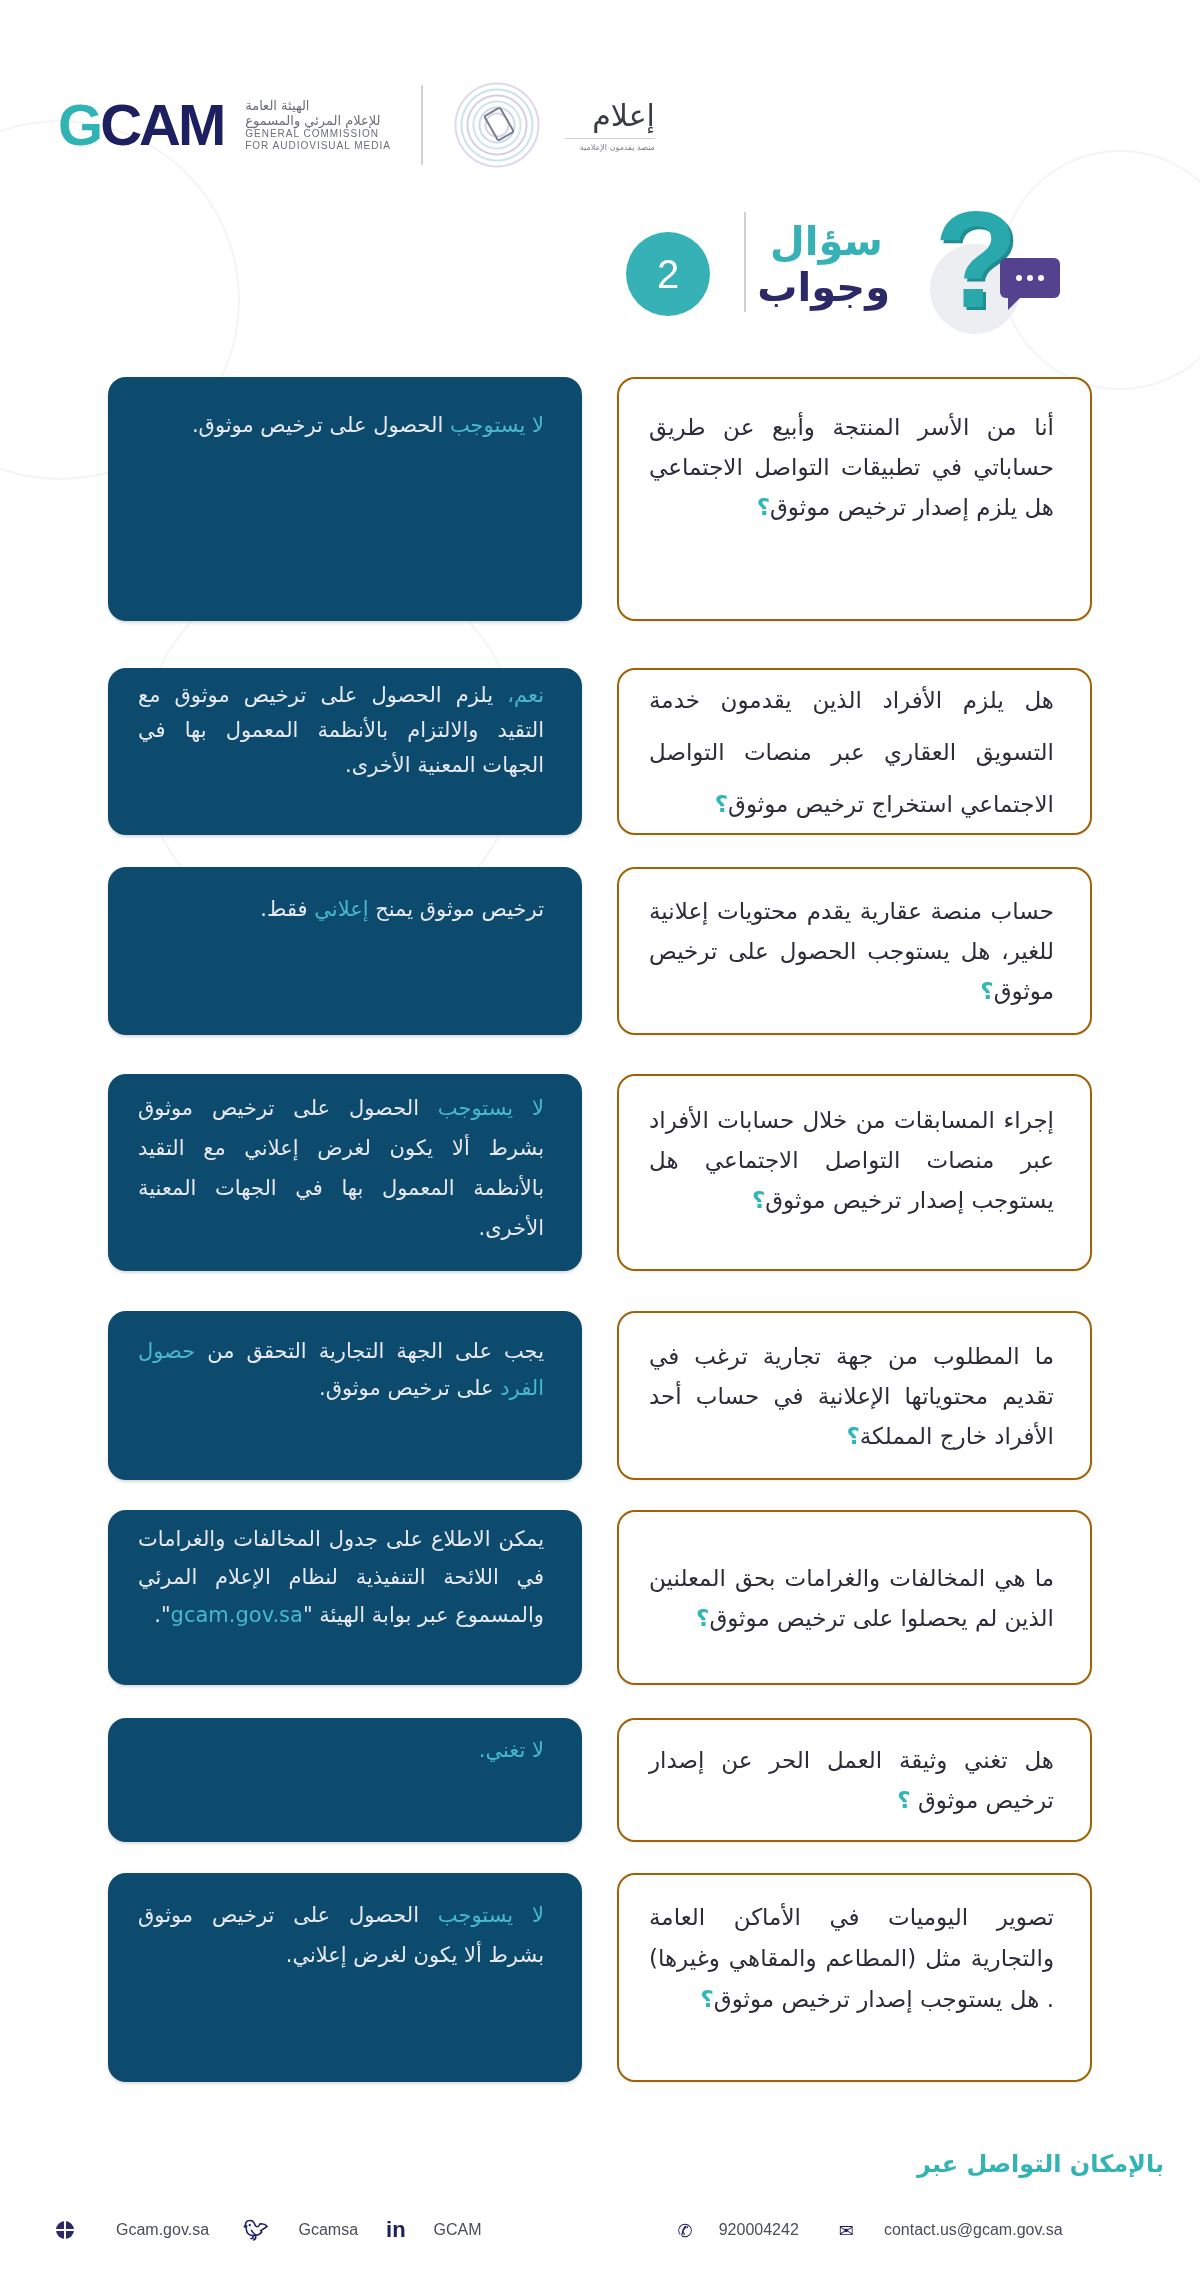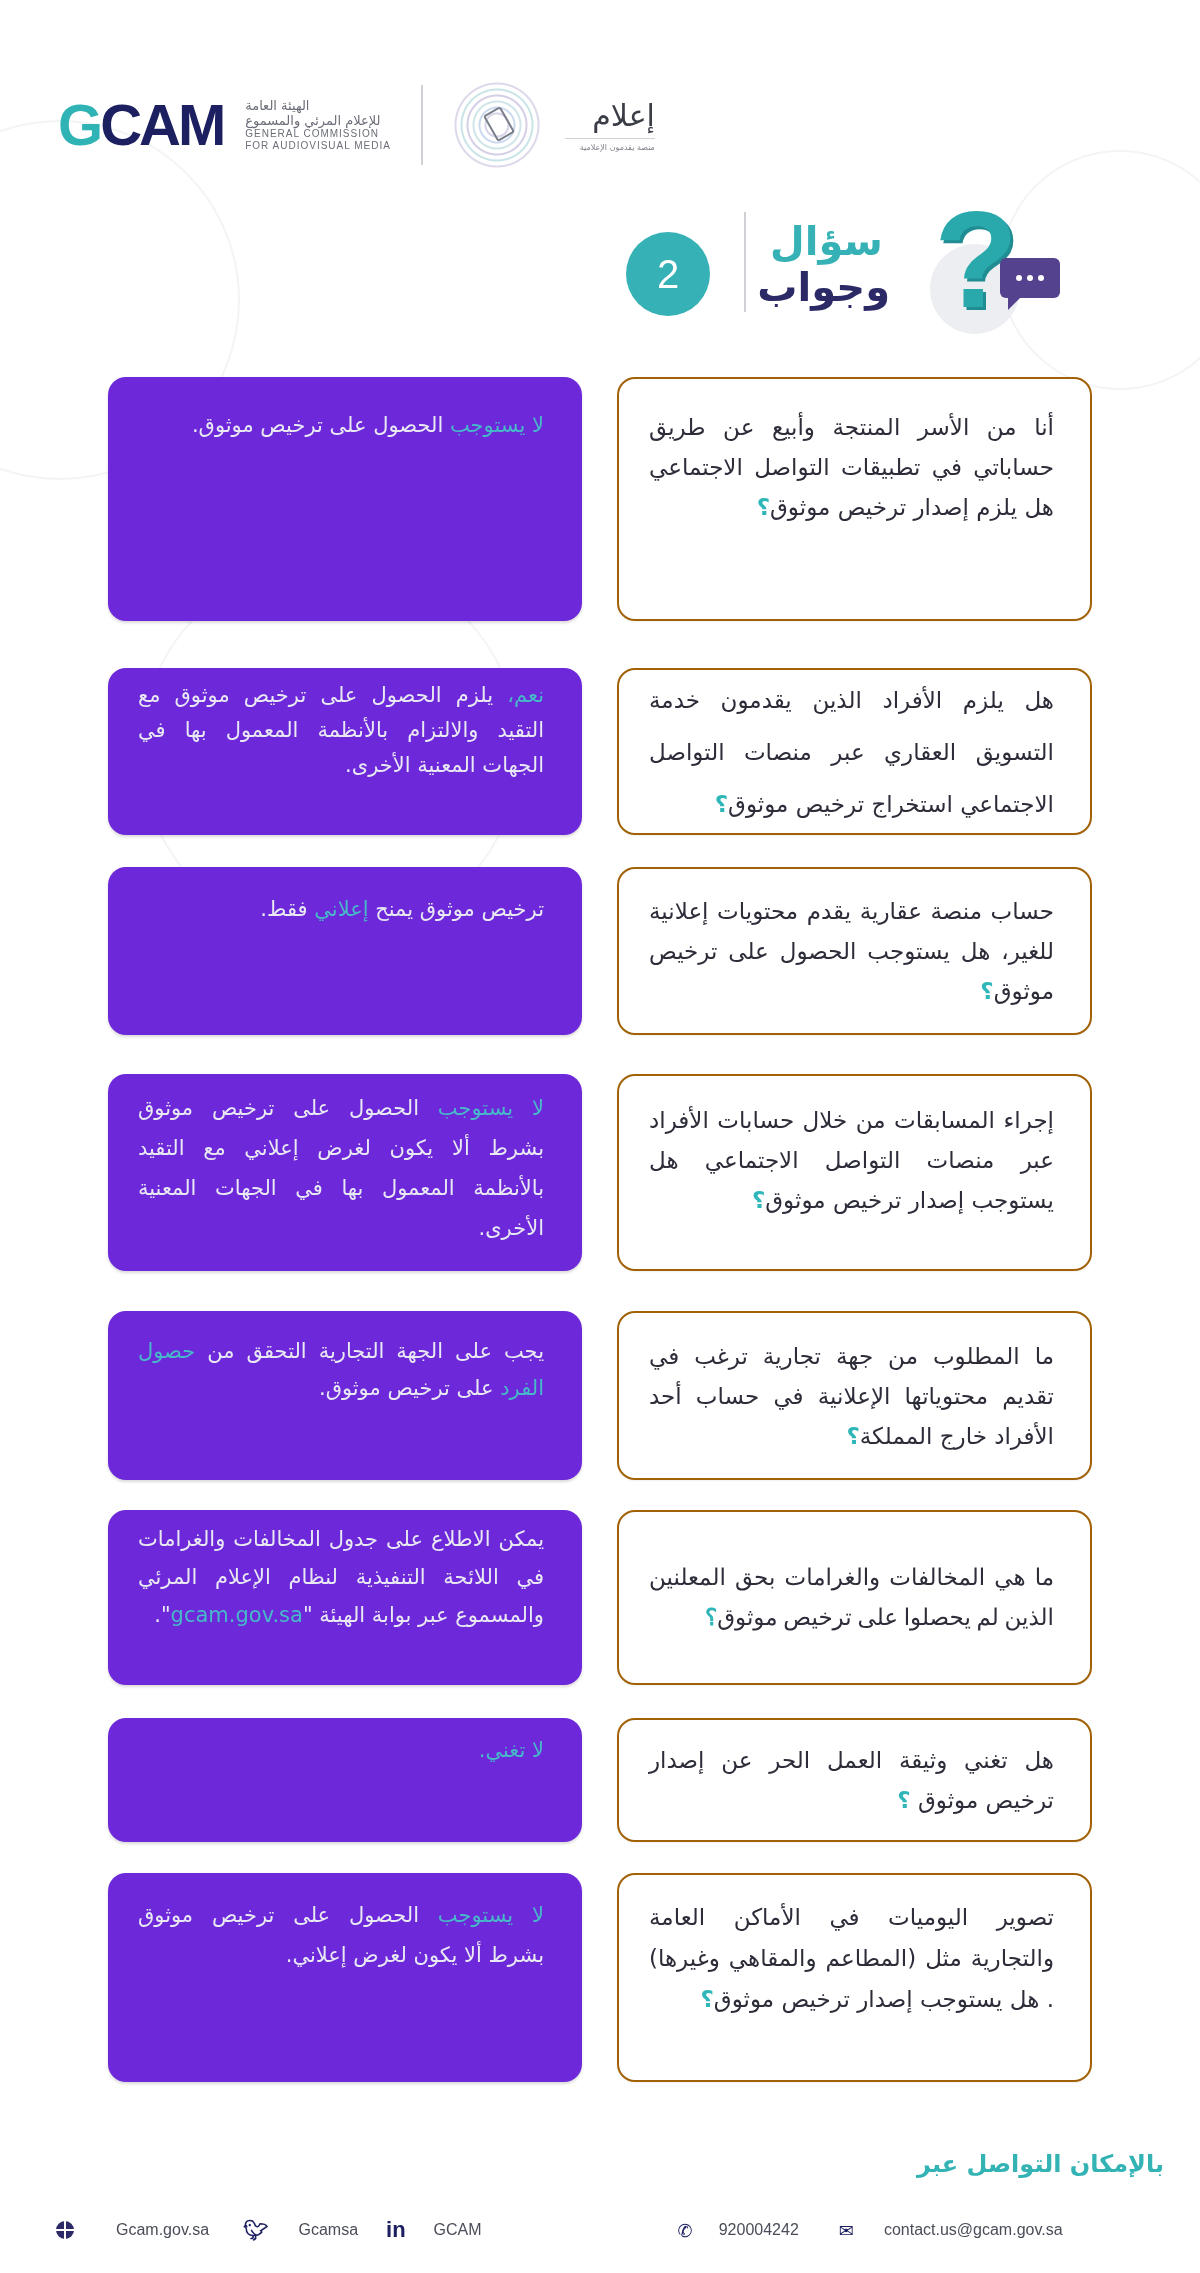--- a/index.html
+++ b/index.html
@@ -34,21 +34,21 @@
     .title-text .l2 { font-size: 40px; font-weight: bold; color: #2b2966; line-height: 46px; }
     .qa-icon { position: absolute; left: 288px; top: 2px; width: 160px; height: 130px; }
     .qa-icon .disc { position: absolute; left: 22px; top: 42px; width: 90px; height: 90px; border-radius: 50%; background: #eceef1; }
     .qa-icon .qmark { position: absolute; left: 26px; top: -12px; font-family: "Liberation Sans", sans-serif; font-size: 138px; font-weight: 900; color: #2aa9ad; line-height: 1; text-shadow: 3px 3px 0 #1f8d91; }
     .qa-icon .bubble { position: absolute; left: 92px; top: 56px; width: 60px; height: 40px; background: #55428f; border-radius: 6px; display: flex; align-items: center; justify-content: center; gap: 5px; }
     .qa-icon .bubble span { width: 6px; height: 6px; background: #ffffff; border-radius: 50%; }
     .qa-icon .bubble::after { content: ""; position: absolute; left: 8px; bottom: -12px; border-left: 0 solid transparent; border-right: 14px solid transparent; border-top: 14px solid #55428f; }
 
     
     .qa-row { position: absolute; left: 108px; width: 984px; display: flex; justify-content: space-between; }
-    .answer-box { width: 474px; background: #6d28d9; border-radius: 18px; padding: 30px 38px 20px 30px; direction: rtl; text-align: justify; color: #e8e9f2; font-size: 21px; line-height: 37px; box-shadow: 0 2px 3px rgba(0,0,0,0.15); }
+    .answer-box { width: 474px; background: #0c4a6e; border-radius: 18px; padding: 30px 38px 20px 30px; direction: rtl; text-align: justify; color: #e8e9f2; font-size: 21px; line-height: 37px; box-shadow: 0 2px 3px rgba(0,0,0,0.15); }
     .answer-box .hl { color: #47b9c9; }
     .question-box { width: 475px; background: #ffffff; border: 2px solid #a16207; border-radius: 18px; padding: 28px 36px 20px 30px; direction: rtl; text-align: justify; color: #2d2d3a; font-size: 23px; line-height: 40px; box-shadow: 0 1px 2px rgba(0,0,0,0.06); }
     .question-box .qm { color: #2fb6b8; font-weight: bold; }
     .question-box.center-v { display: flex; flex-direction: column; justify-content: center; }
 
     
     .footer-title { position: absolute; top: 2150px; right: 36px; font-size: 24px; font-weight: bold; color: #34b3b5; direction: rtl; }
     .footer-row { position: absolute; top: 2210px; left: 56px; width: 1080px; height: 40px; display: flex; align-items: center; }
     .f-item { display: flex; align-items: center; font-family: "Liberation Sans", sans-serif; font-size: 16px; color: #4a4d58; }
     .f-icon { display: inline-flex; align-items: center; justify-content: center; color: #1d2060; font-weight: bold; }
@@ -143,21 +143,21 @@
   </div>
   <div class="question-box center-v" style="padding-top:10px; padding-bottom:10px;">
     <div><span>ما المطلوب من جهة تجارية ترغب في تقديم محتوياتها الإعلانية في حساب أحد الأفراد خارج المملكة</span><span class="qm">؟</span></div>
   </div>
 </div>
 
 <div class="qa-row" style="top:1510px; height:175px;">
   <div class="answer-box" style="padding-top:10px; line-height:38px;">
     <span>يمكن الاطلاع على جدول المخالفات والغرامات في اللائحة التنفيذية لنظام الإعلام المرئي والمسموع عبر بوابة الهيئة "</span><span class="hl">gcam.gov.sa</span><span>".</span>
   </div>
-  <div class="question-box center-v" style="padding-top:10px; padding-bottom:10px;font-family:Liberation Serif, serif;">
+  <div class="question-box center-v" style="padding-top:10px; padding-bottom:10px;">
     <div><span>ما هي المخالفات والغرامات بحق المعلنين الذين لم يحصلوا على ترخيص موثوق</span><span class="qm">؟</span></div>
   </div>
 </div>
 
 <div class="qa-row" style="top:1718px; height:124px;">
   <div class="answer-box" style="padding-top:14px;">
     <span class="hl">لا تغني.</span><span></span>
   </div>
   <div class="question-box center-v" style="padding-top:6px; padding-bottom:6px;">
     <div><span>هل تغني وثيقة العمل الحر عن إصدار ترخيص موثوق </span><span class="qm">؟</span></div>

